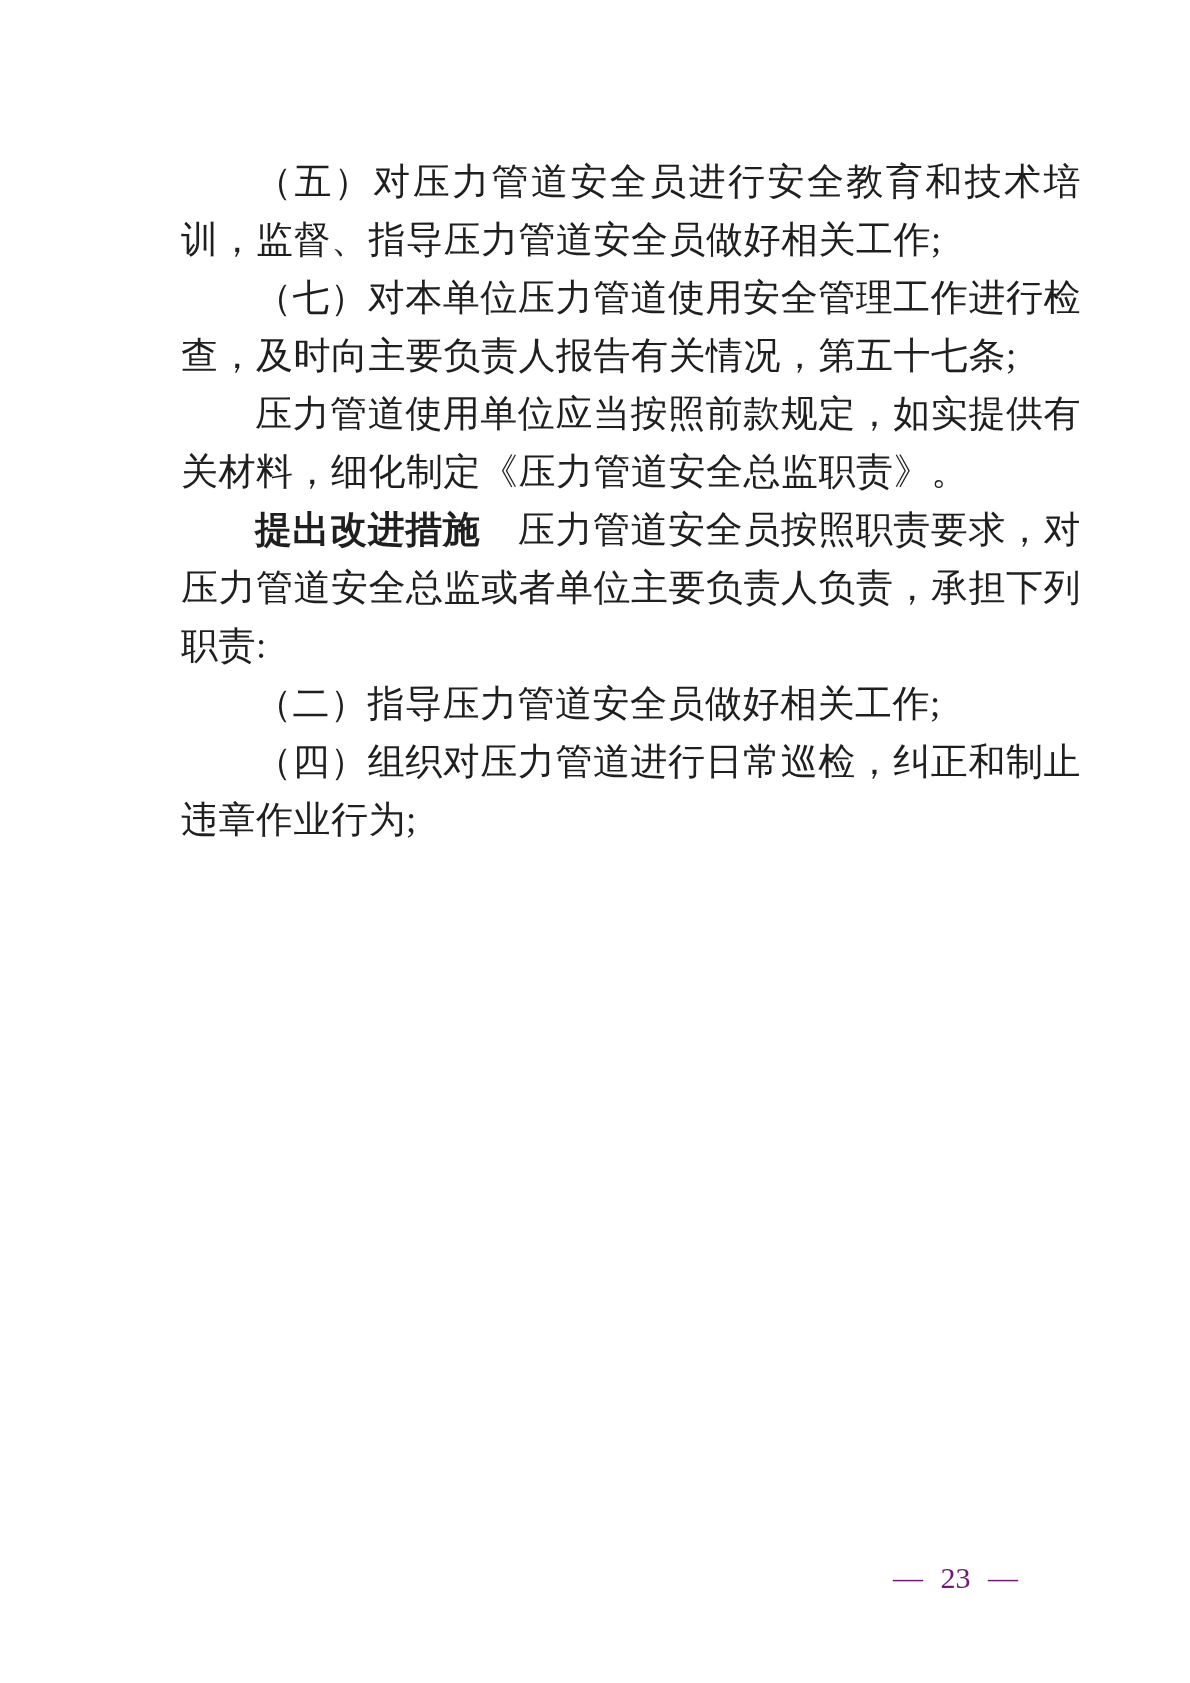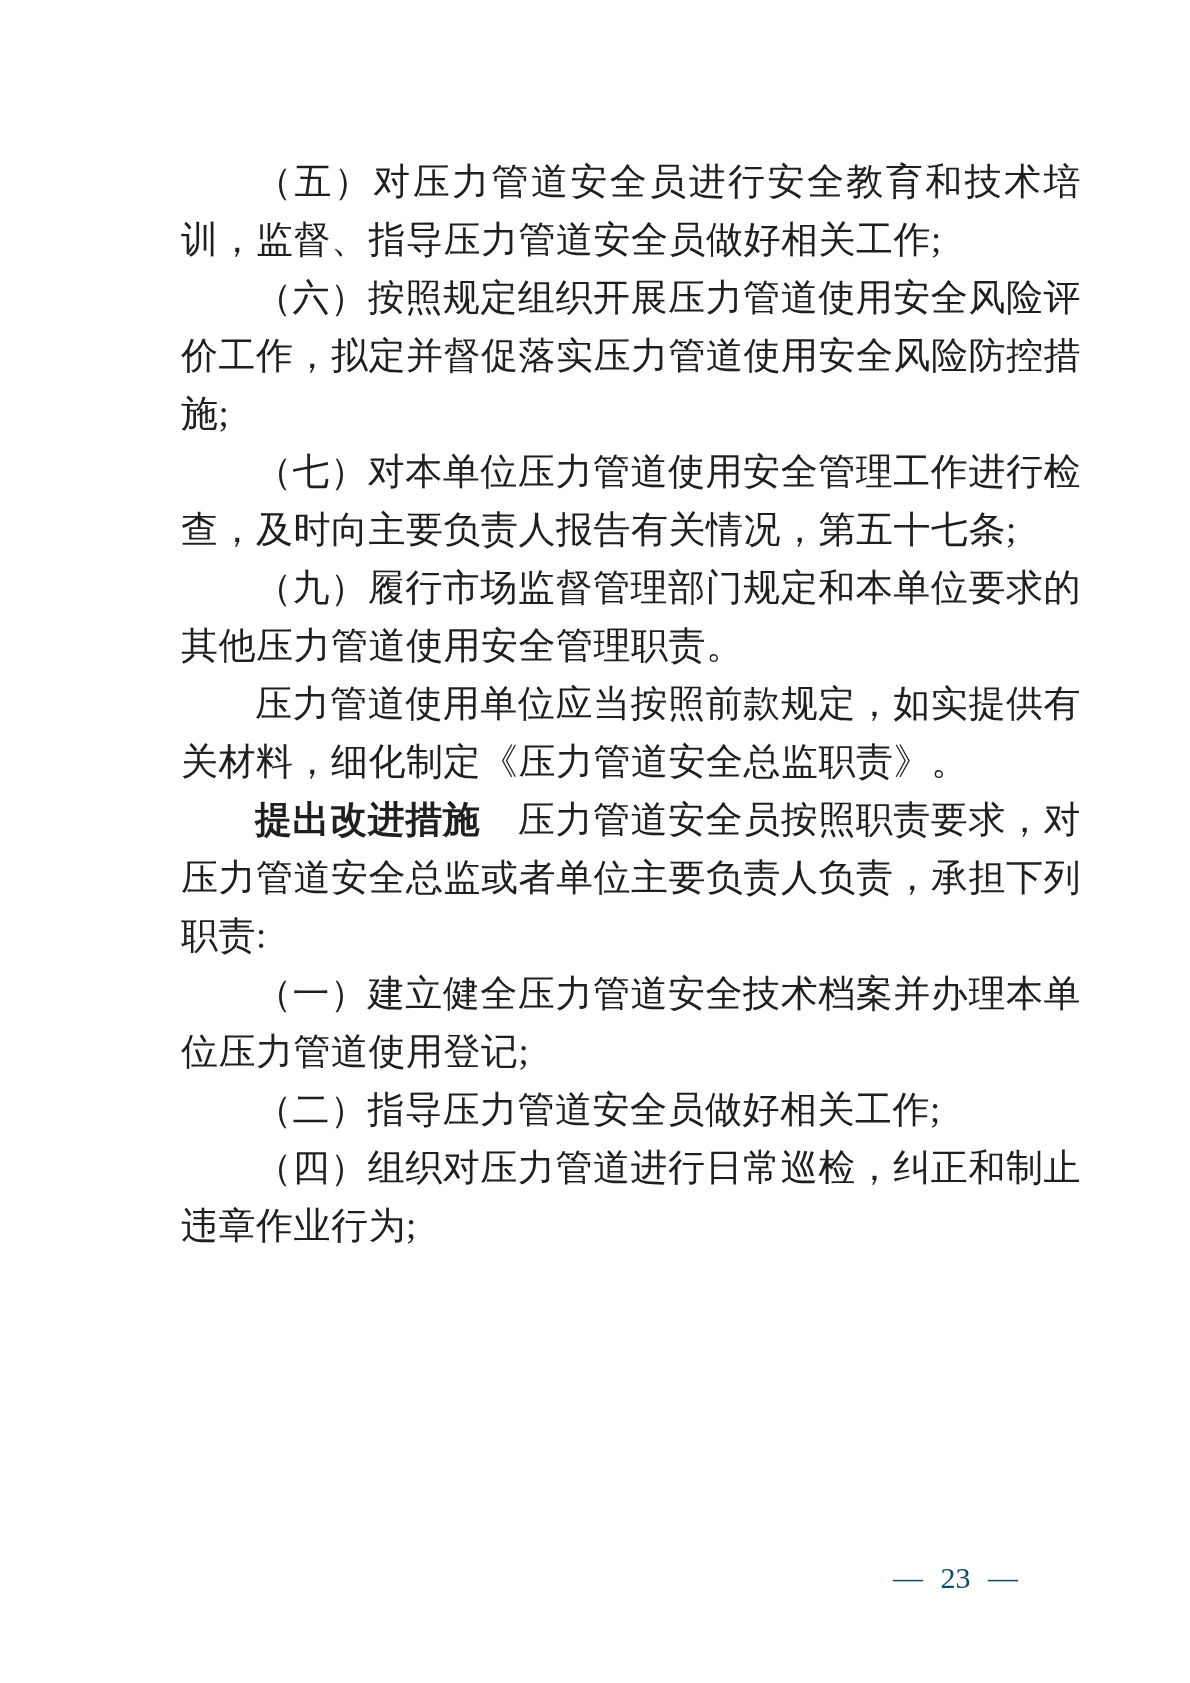--- a/index.html
+++ b/index.html
@@ -43,37 +43,34 @@
     font-weight: 700;
   }
   .page-footer {
     position: absolute;
     top: 1556px;
     left: 858px;
     width: 195px;
     text-align: center;
     font-size: 30px;
     line-height: 44px;
-    color: #0c4a6e;
+    color: #701a75;
     word-spacing: 10px;
     white-space: nowrap;
   }
 </style>
 </head>
 <body>
 
 <div class="page">
 
   <div class="text-block">
     <p><span>（五）对压力管道安全员进行安全教育和技术培训，监督、指导压力管道安全员做好相关工作;</span></p>
-    <p><span>（六）按照规定组织开展压力管道使用安全风险评价工作，拟定并督促落实压力管道使用安全风险防控措施;</span></p>
     <p><span>（七）对本单位压力管道使用安全管理工作进行检查，及时向主要负责人报告有关情况，第五十七条;</span></p>
-    <p><span>（九）履行市场监督管理部门规定和本单位要求的其他压力管道使用安全管理职责。</span></p>
     <p><span>压力管道使用单位应当按照前款规定，如实提供有关材料，细化制定《压力管道安全总监职责》。</span></p>
     <p><span class="article-heading">提出改进措施</span><span>　压力管道安全员按照职责要求，对压力管道安全总监或者单位主要负责人负责，承担下列职责:</span></p>
-    <p><span>（一）建立健全压力管道安全技术档案并办理本单位压力管道使用登记;</span></p>
     <p><span>（二）指导压力管道安全员做好相关工作;</span></p>
     <p><span>（四）组织对压力管道进行日常巡检，纠正和制止违章作业行为;</span></p>
   </div>
 
   <div class="page-footer">— 23 —</div>
 
 </div>
 
 </body></html>

